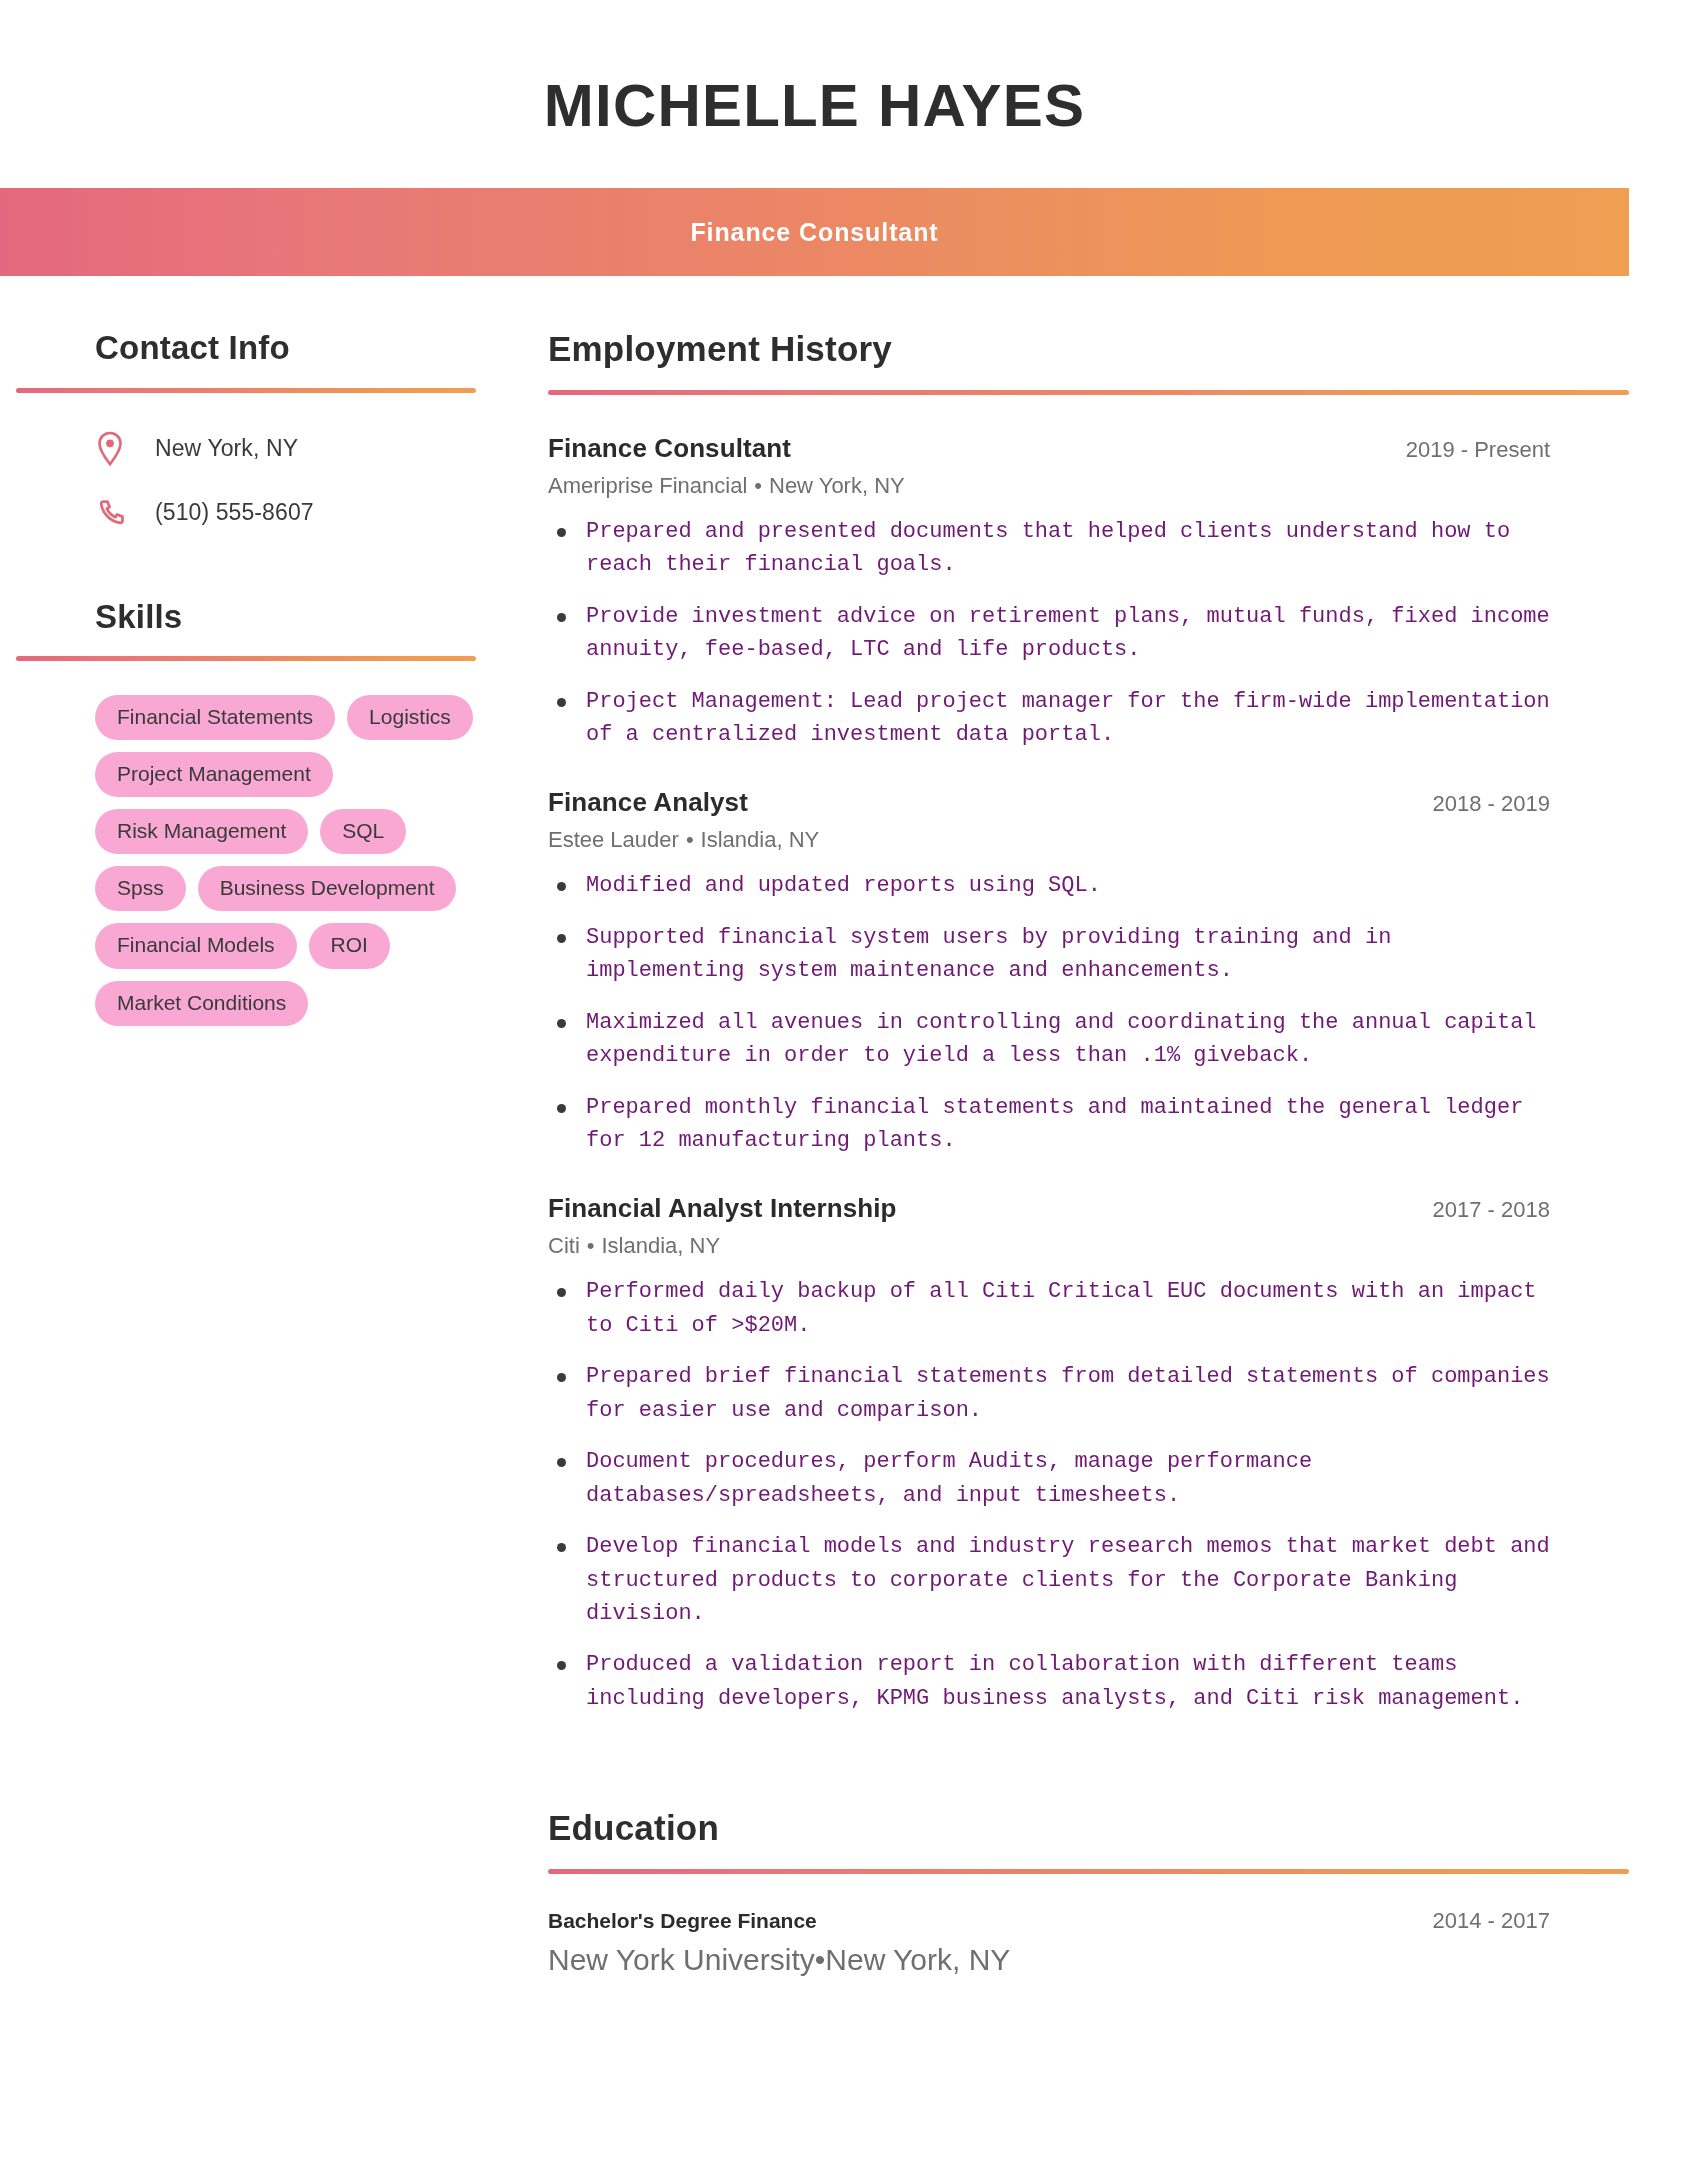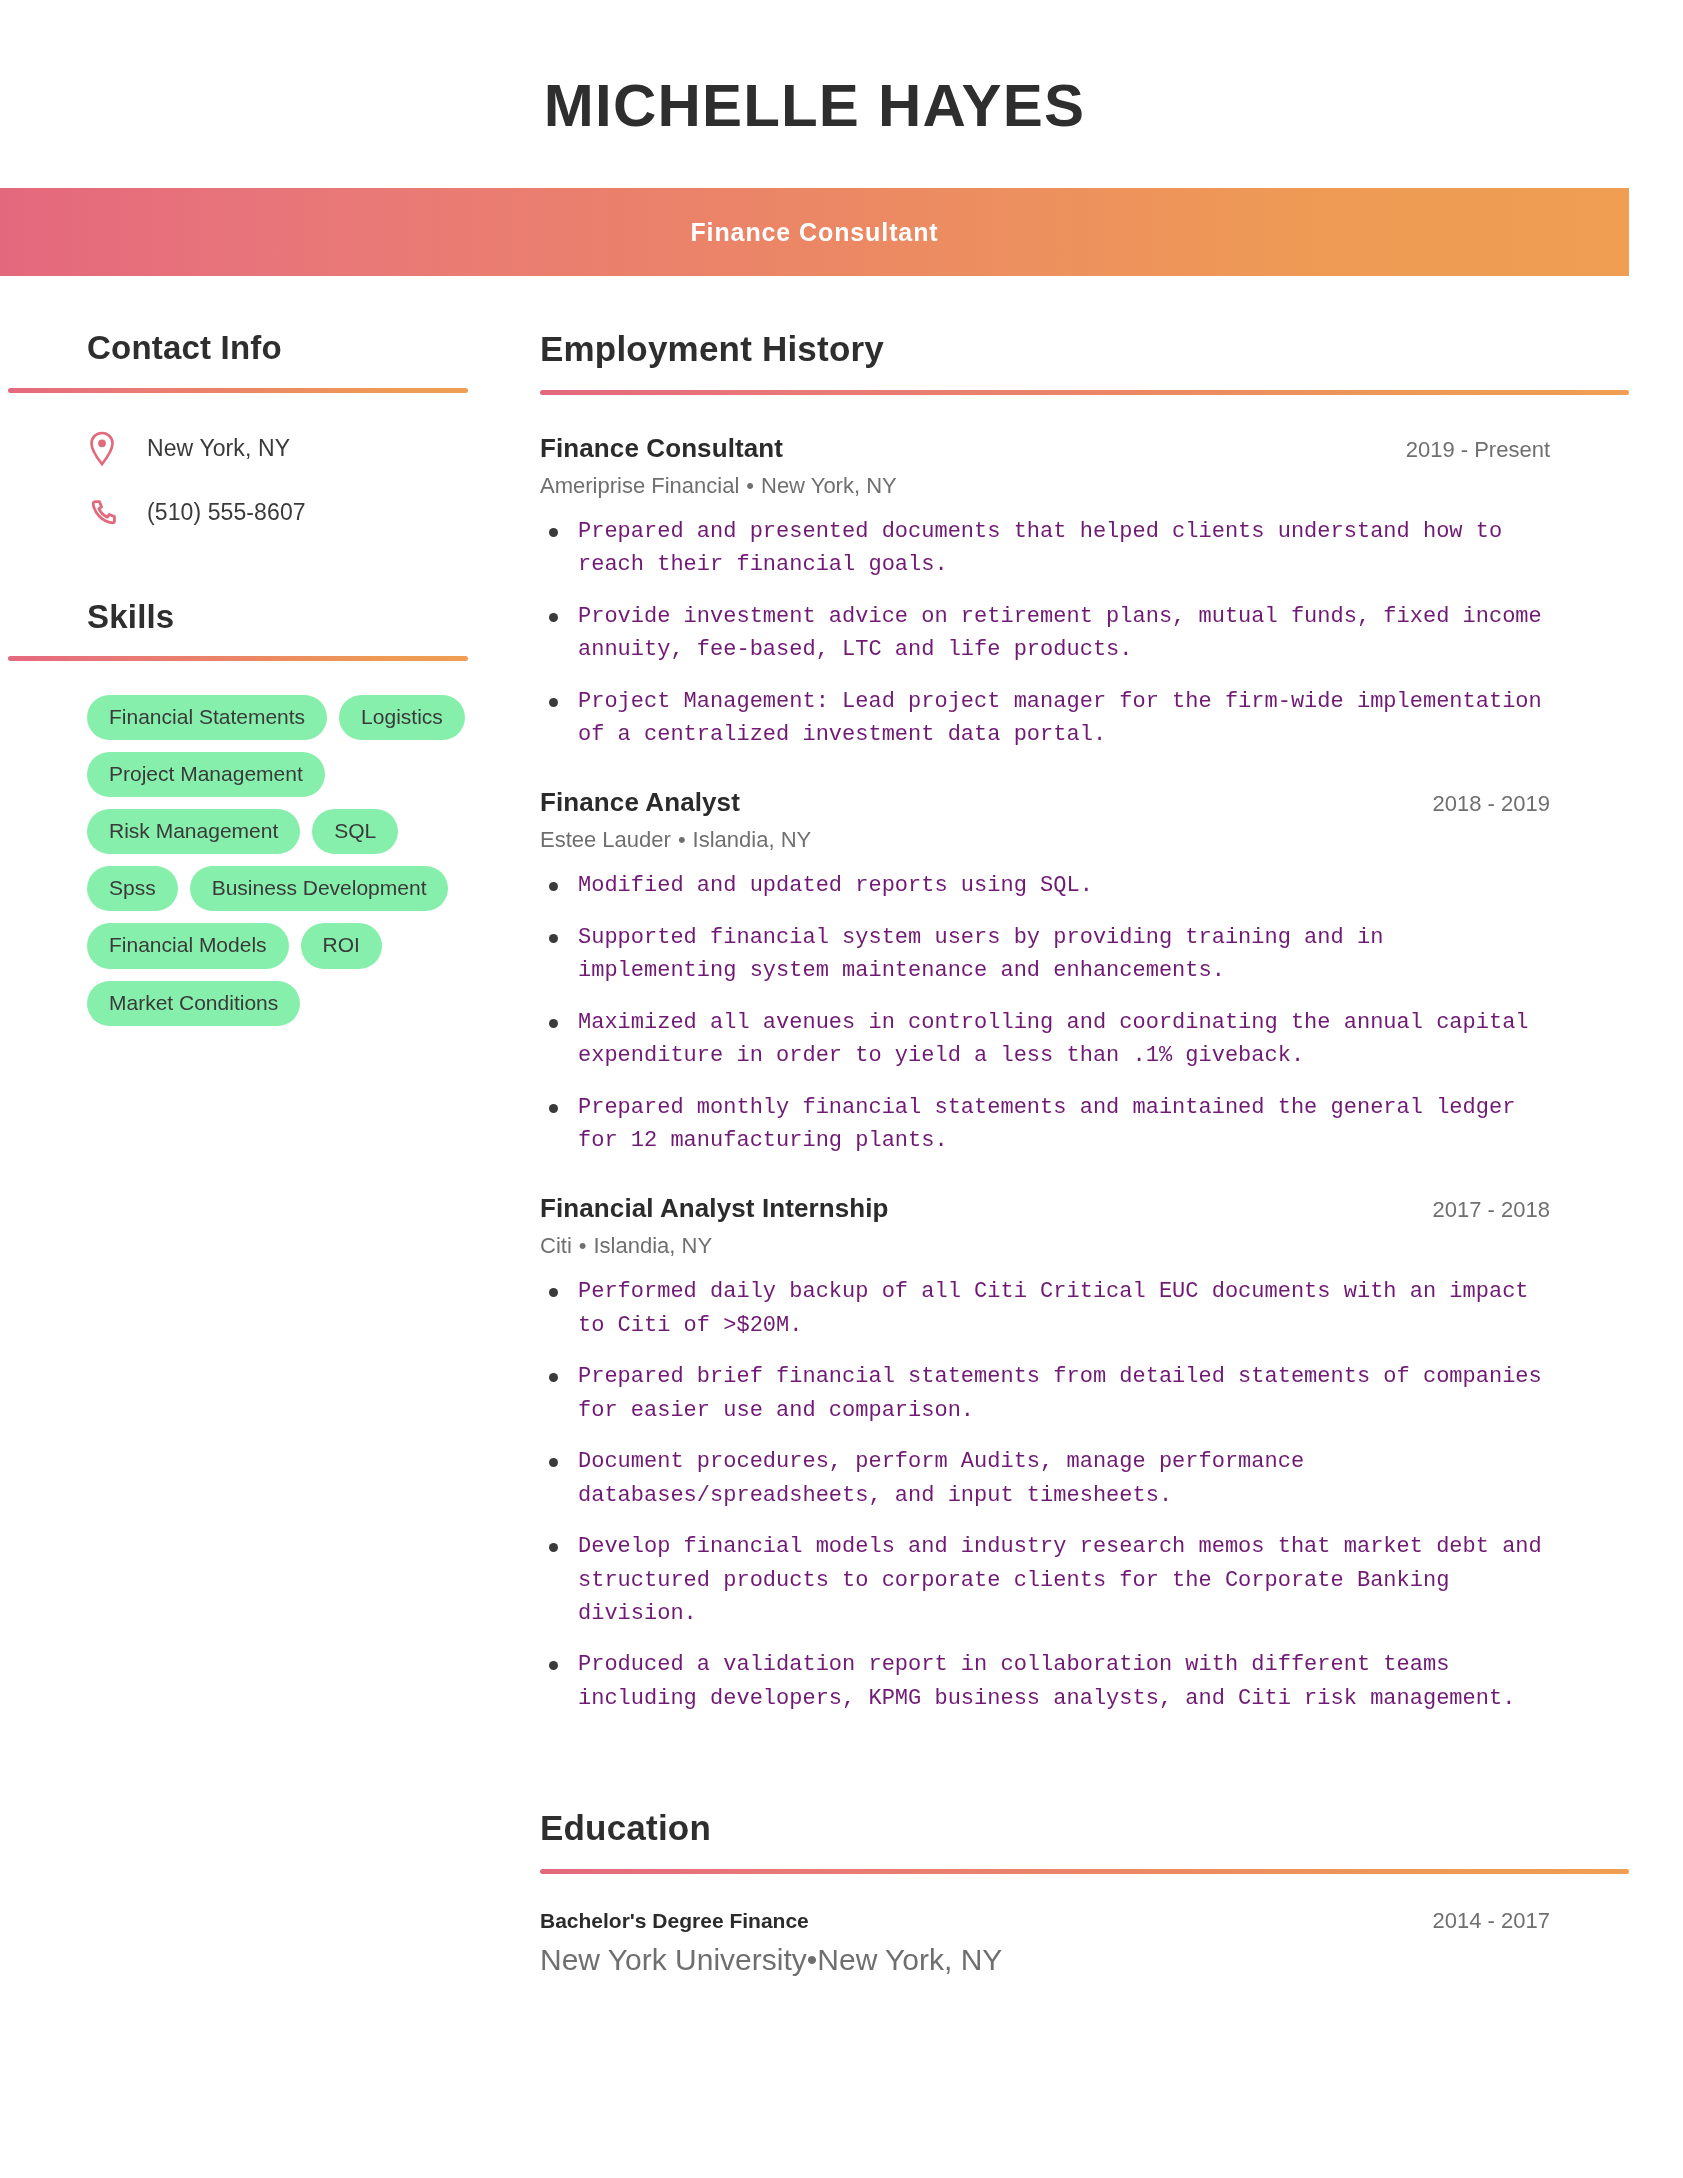--- a/index.html
+++ b/index.html
@@ -59,20 +59,21 @@
     display: flex;
     align-items: flex-start;
     padding-top: 55px;
   }
 
   .sidebar {
     width: 540px;
     flex: 0 0 540px;
     padding-left: 87px;
     padding-right: 28px;
+    margin-left: 8px;
   }
 
   .main {
     flex: 1 1 auto;
     padding-right: 79px;
   }
 
   
   .sec-title {
     font-size: 33px;
@@ -137,21 +138,21 @@
 
   .skills-wrap {
     margin-top: 34px;
     display: flex;
     flex-wrap: wrap;
     gap: 12px 12px;
     max-width: 396px;
   }
 
   .skill-pill {
-    background: #86efac;
+    background: #f9a8d4;
     color: #3a3a3a;
     border-radius: 989px;
     padding: 11px 22px 12px 22px;
     font-size: 21px;
     line-height: 1.05;
     white-space: nowrap;
   }
 
   
   .job { margin-top: 36px; }

